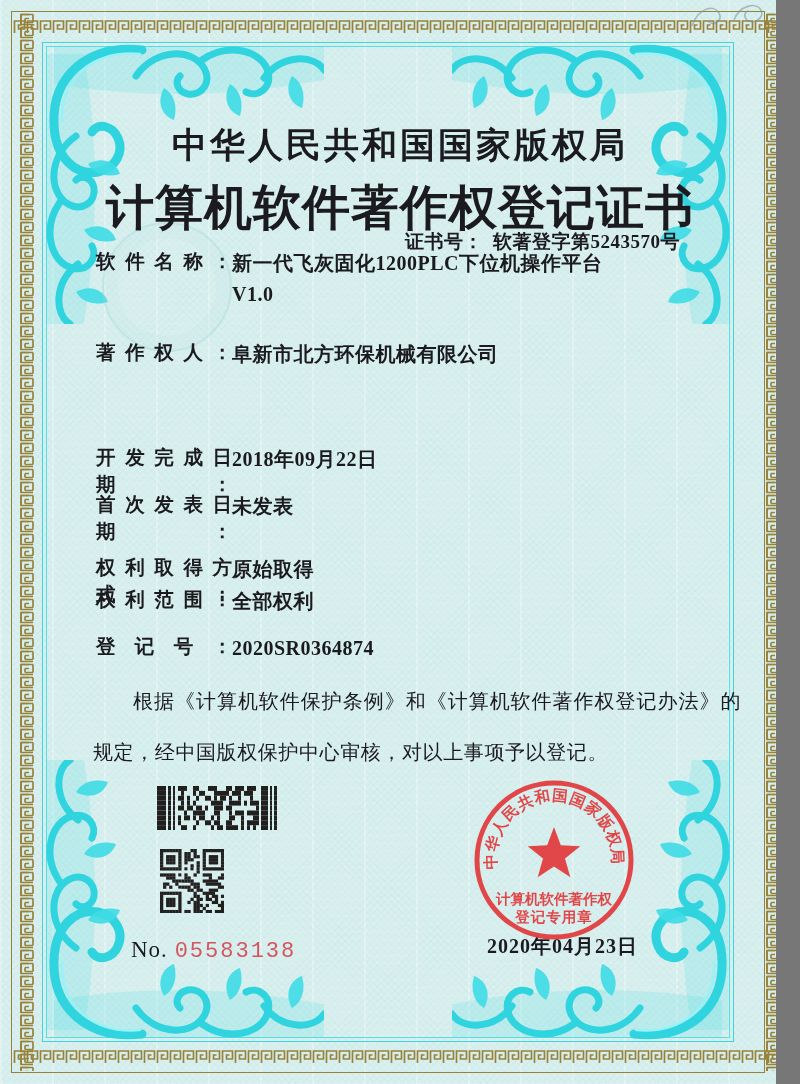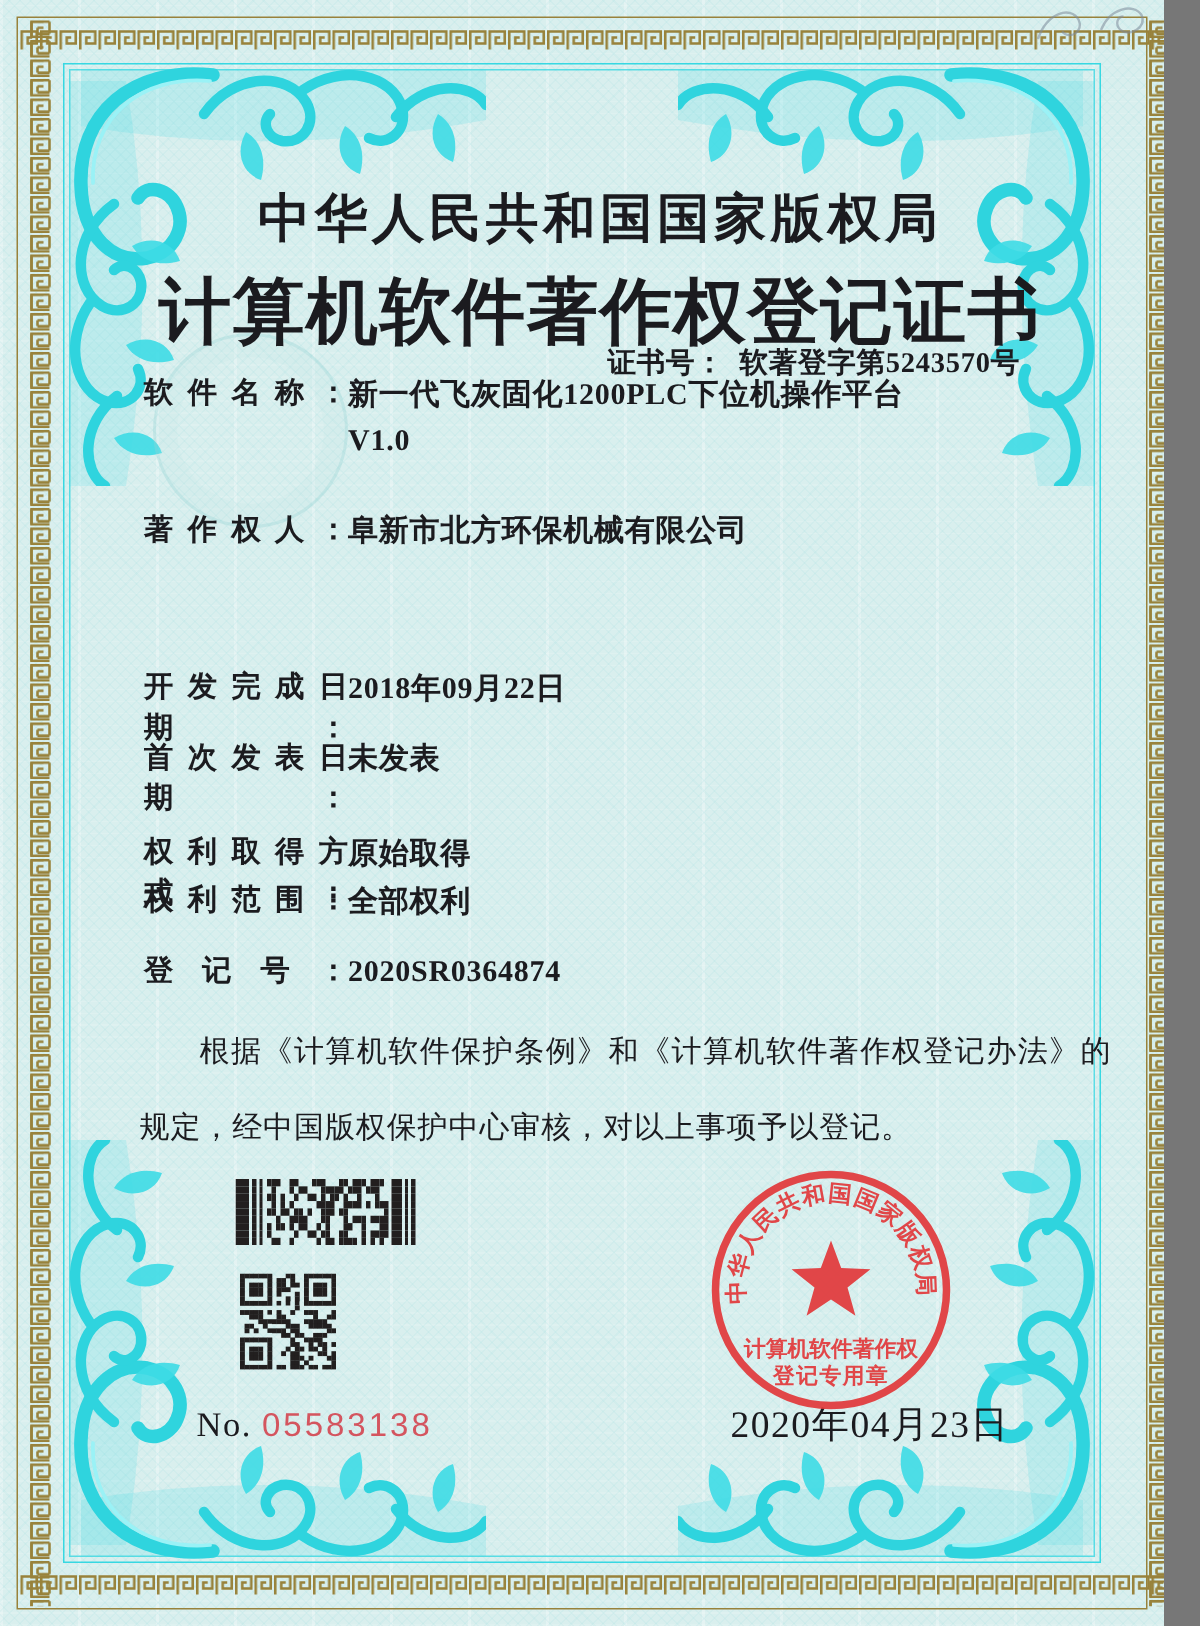--- a/index.html
+++ b/index.html
@@ -32,23 +32,23 @@
   .cert-no .lbl{margin-right:10px;}
   .row{position:absolute;left:96px;display:flex;}
   .row .lbl{width:136px;font-size:19.5px;font-weight:700;text-align:justify;text-align-last:justify;flex:none;}
   .row .val{width:480px;font-size:20px;font-weight:700;letter-spacing:.5px;line-height:31px;}
   .row .val .v2{display:block;}
   .statement{position:absolute;left:93px;top:676px;width:648px;font-size:20px;font-weight:400;
     line-height:51px;text-align:justify;text-indent:2em;letter-spacing:.6px;}
   .barcode{position:absolute;left:157px;top:786px;}
   .qrcode{position:absolute;left:160px;top:849px;}
   .serial{position:absolute;left:131px;top:937px;font-size:23px;letter-spacing:1px;}
-  .serial .num{font-family:Liberation Sans, sans-serif;font-size:22px;color:#d4555f;letter-spacing:2px;}
+  .serial .num{font-family:Liberation Mono, monospace;font-size:22px;color:#d4555f;letter-spacing:2px;}
   .seal{position:absolute;left:464px;top:771px;z-index:5;opacity:.93;}
-  .issue-date{position:absolute;left:487px;top:933px;font-size:25px;font-weight:400;z-index:4;letter-spacing:1px;}
+  .issue-date{position:absolute;left:487px;top:933px;font-size:20px;font-weight:700;z-index:4;letter-spacing:1px;}
   .pen-mark{position:absolute;left:686px;top:0px;opacity:.55;}
 </style>
 </head>
 <body>
 
 <div class="page">
 
   <svg width="0" height="0" style="position:absolute">
     <defs>
       <pattern id="gk-h" width="13" height="18" patternUnits="userSpaceOnUse">

